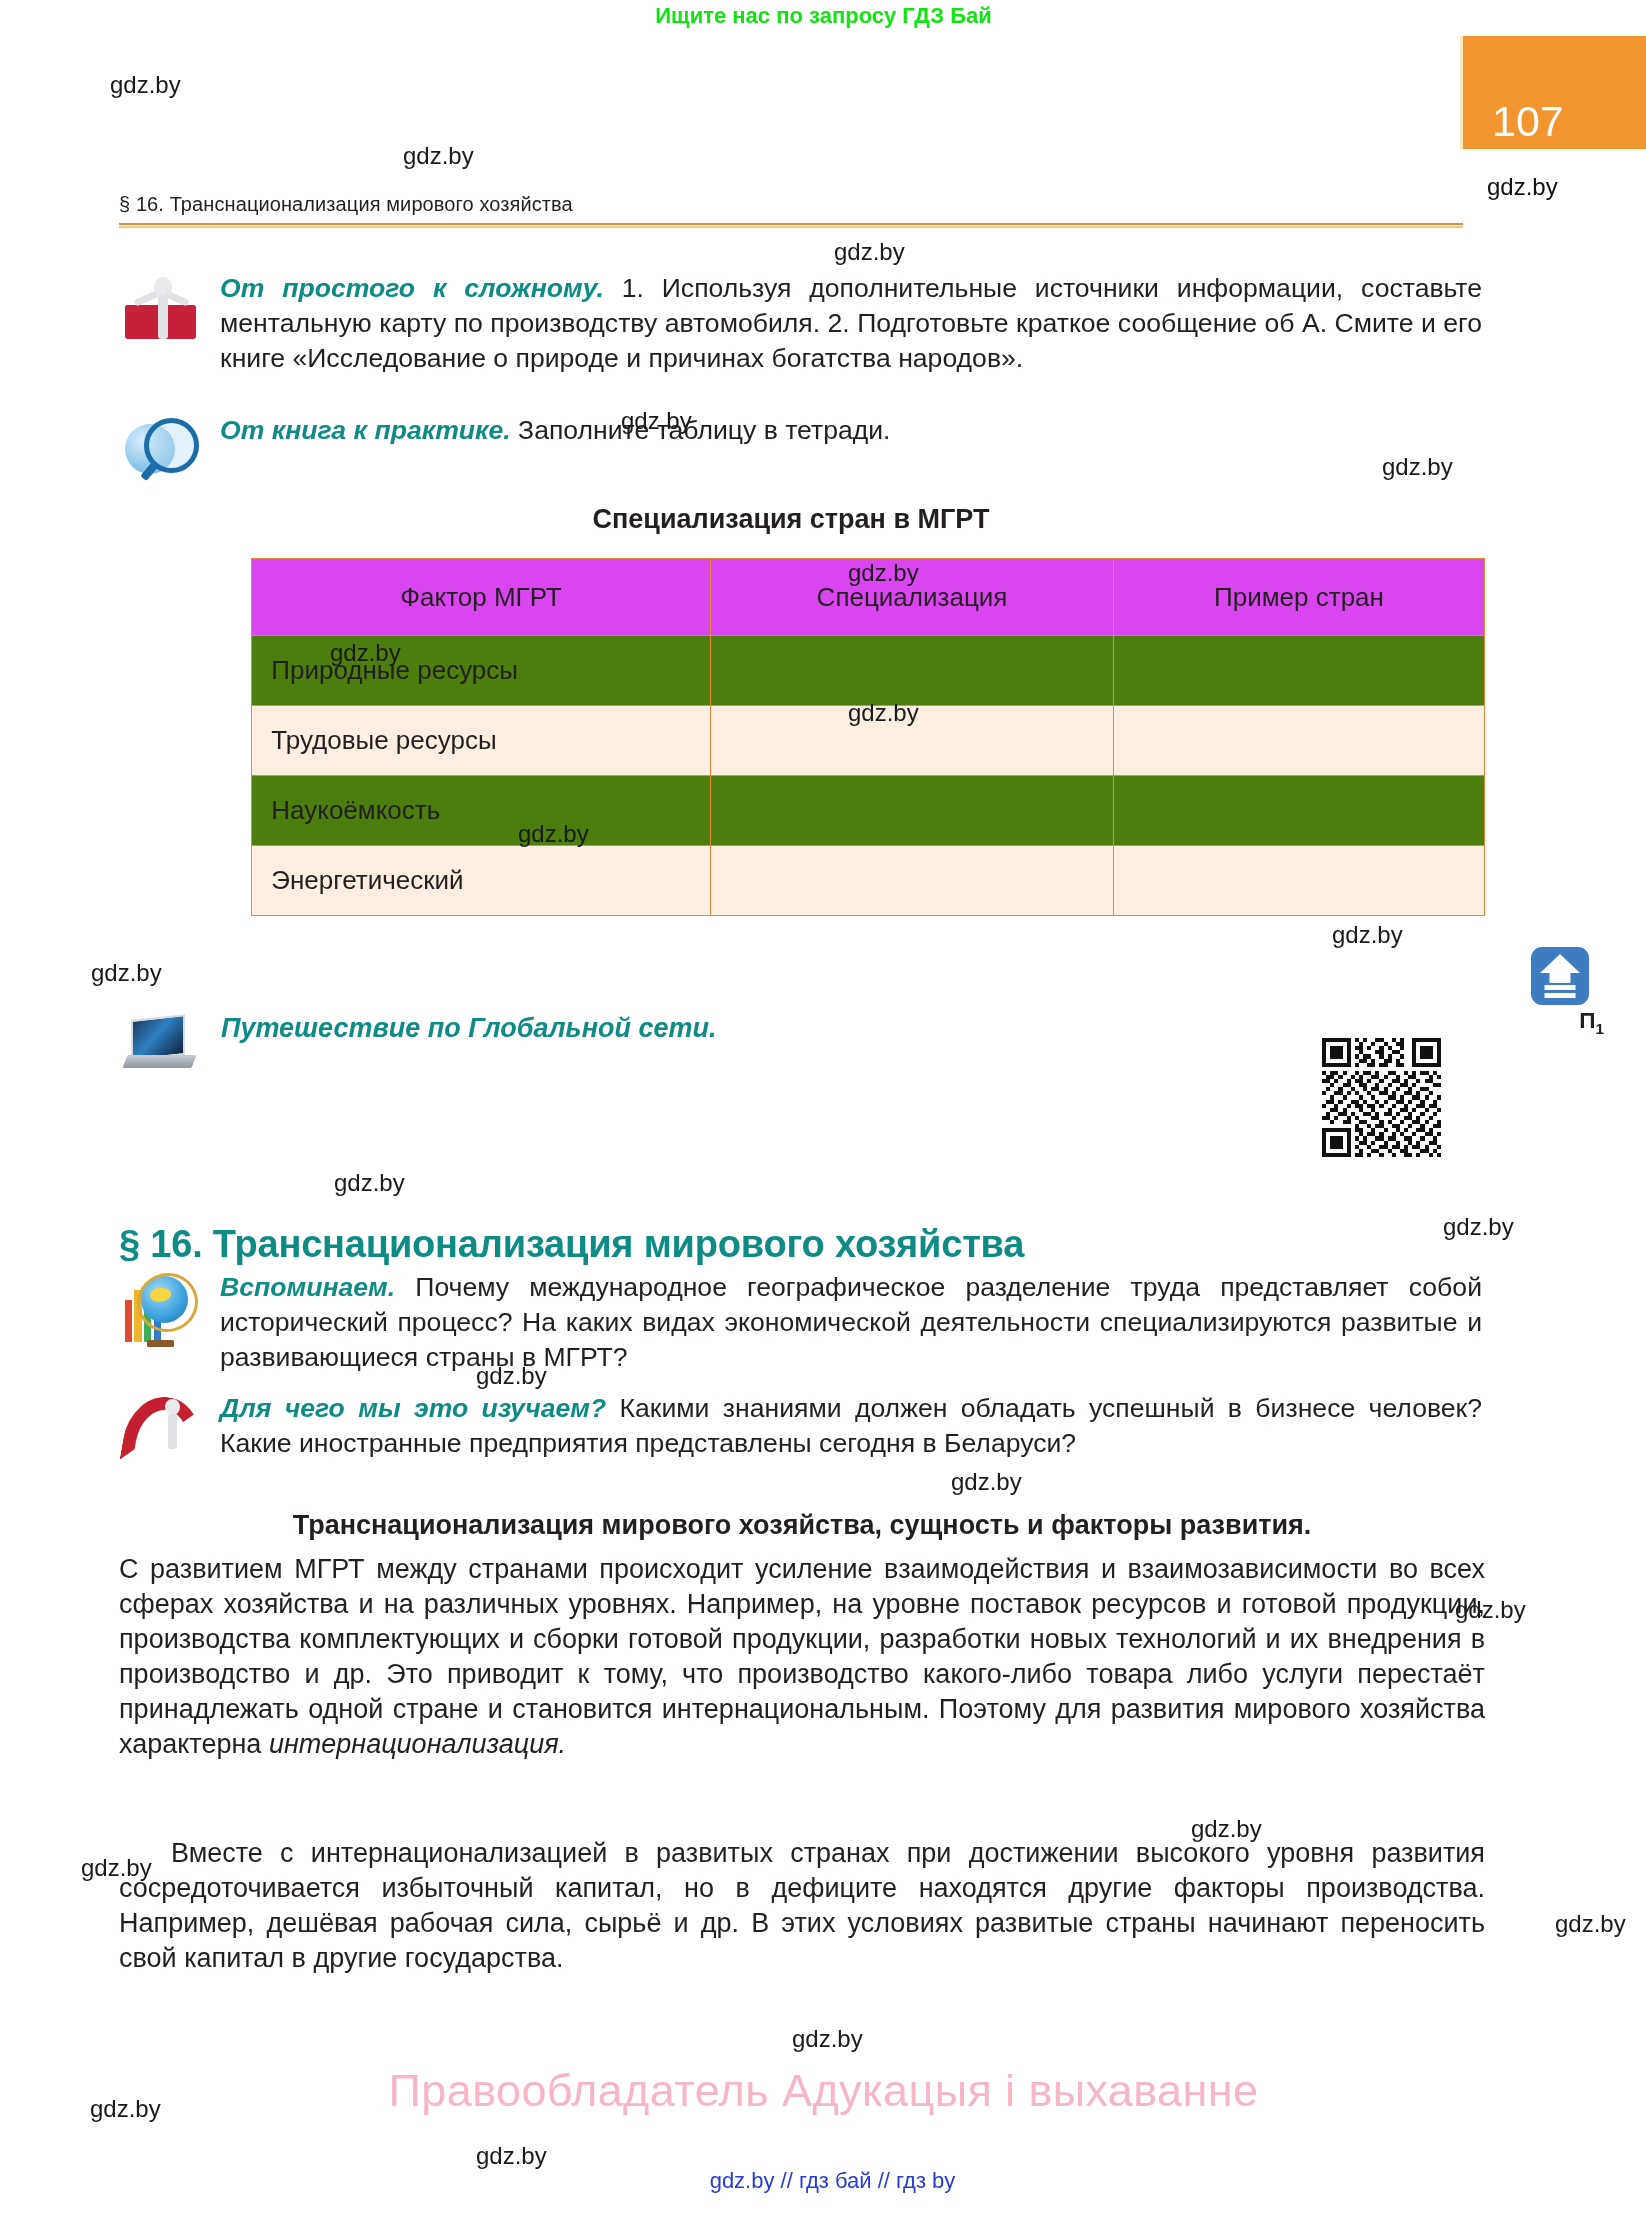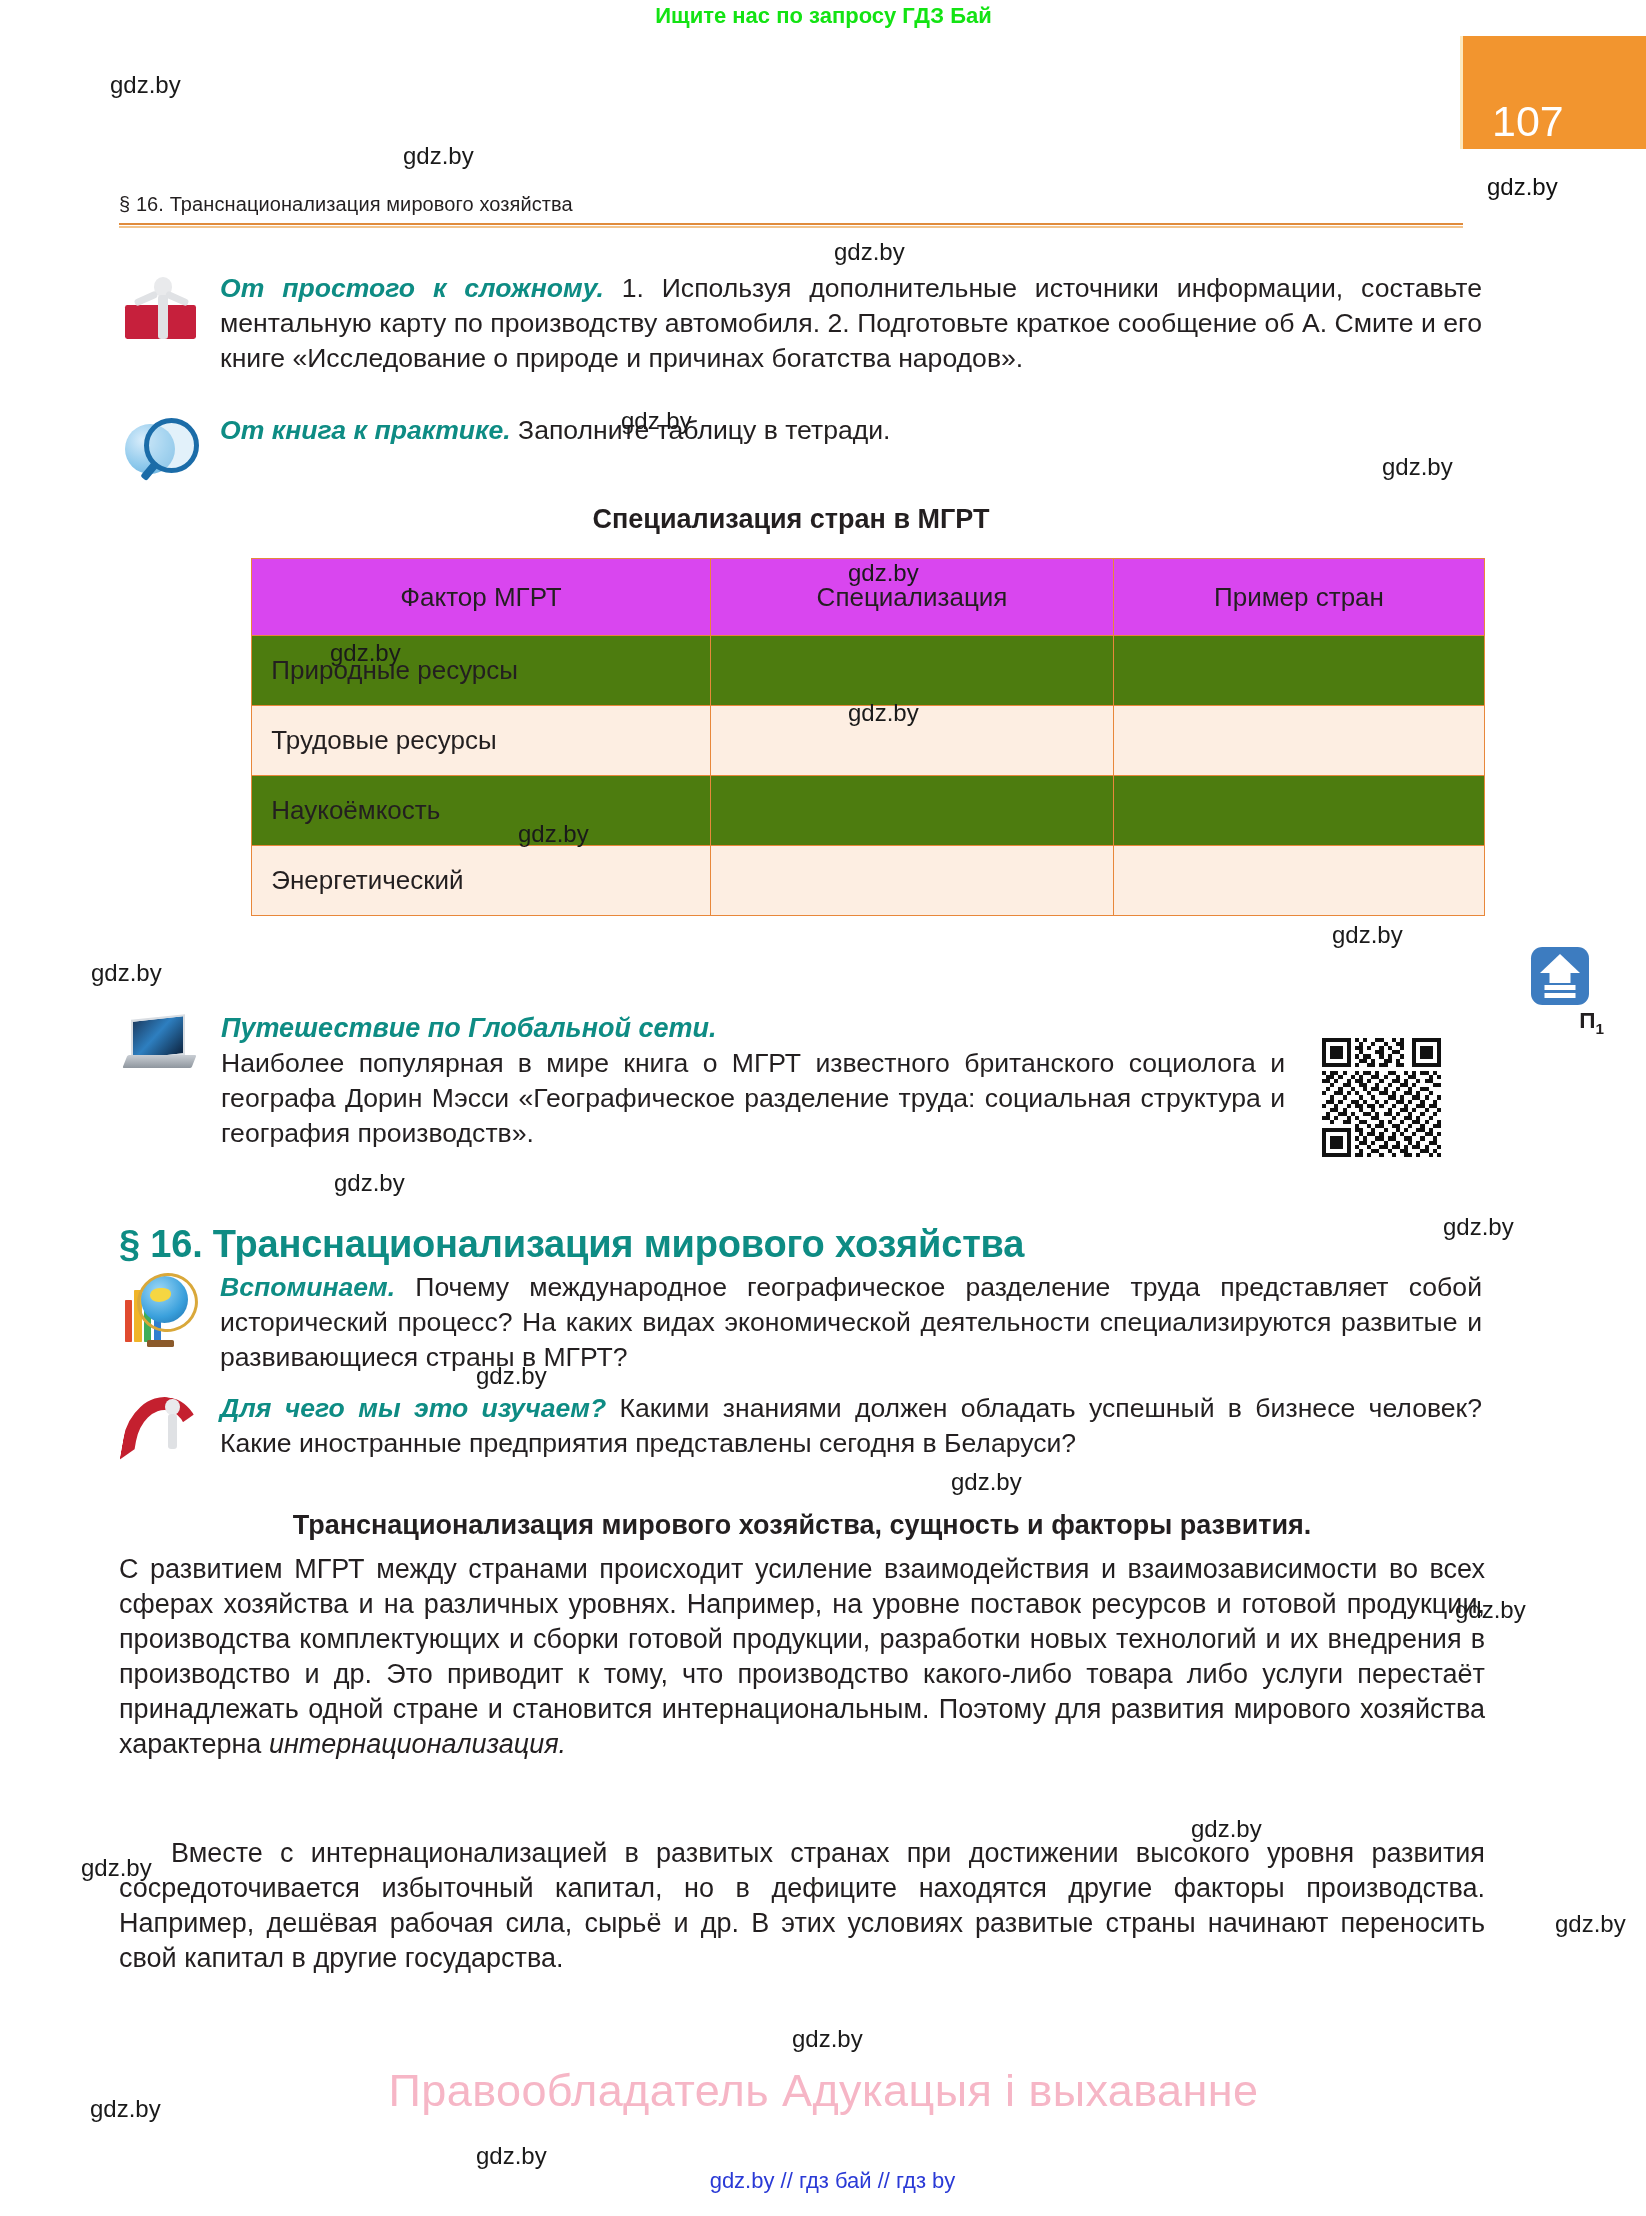--- a/index.html
+++ b/index.html
@@ -470,21 +470,20 @@
 
   <div class="rubric" style="left:123px; top:1011px; width:1169px;">
     <div class="ico" style="width:98px;padding-top:4.8px;">
       <div class="icon-laptop">
         <div class="screen"></div>
         <div class="base"></div>
       </div>
     </div>
     <div class="bodytext" style="width:1064px;">
       <div class="lead" style="font-size:27px;line-height:35px;">Путешествие по Глобальной сети.</div>
-      <div>Наиболее популярная в мире книга о МГРТ известного британского социолога и географа Дорин Мэсси «Географическое разделение тру­да: социальная структура и география производств».</div>
     </div>
   </div>
 
   <div id="qr">
     <svg width="119" height="119" viewBox="0 0 29 29" shape-rendering="crispEdges">
       <rect width="29" height="29" fill="#fff"></rect>
       <g fill="#111">
         <rect x="0" y="0" width="7" height="1"></rect>
           <rect x="0" y="0" width="1" height="7"></rect>
         <rect x="6" y="0" width="1" height="7"></rect>

